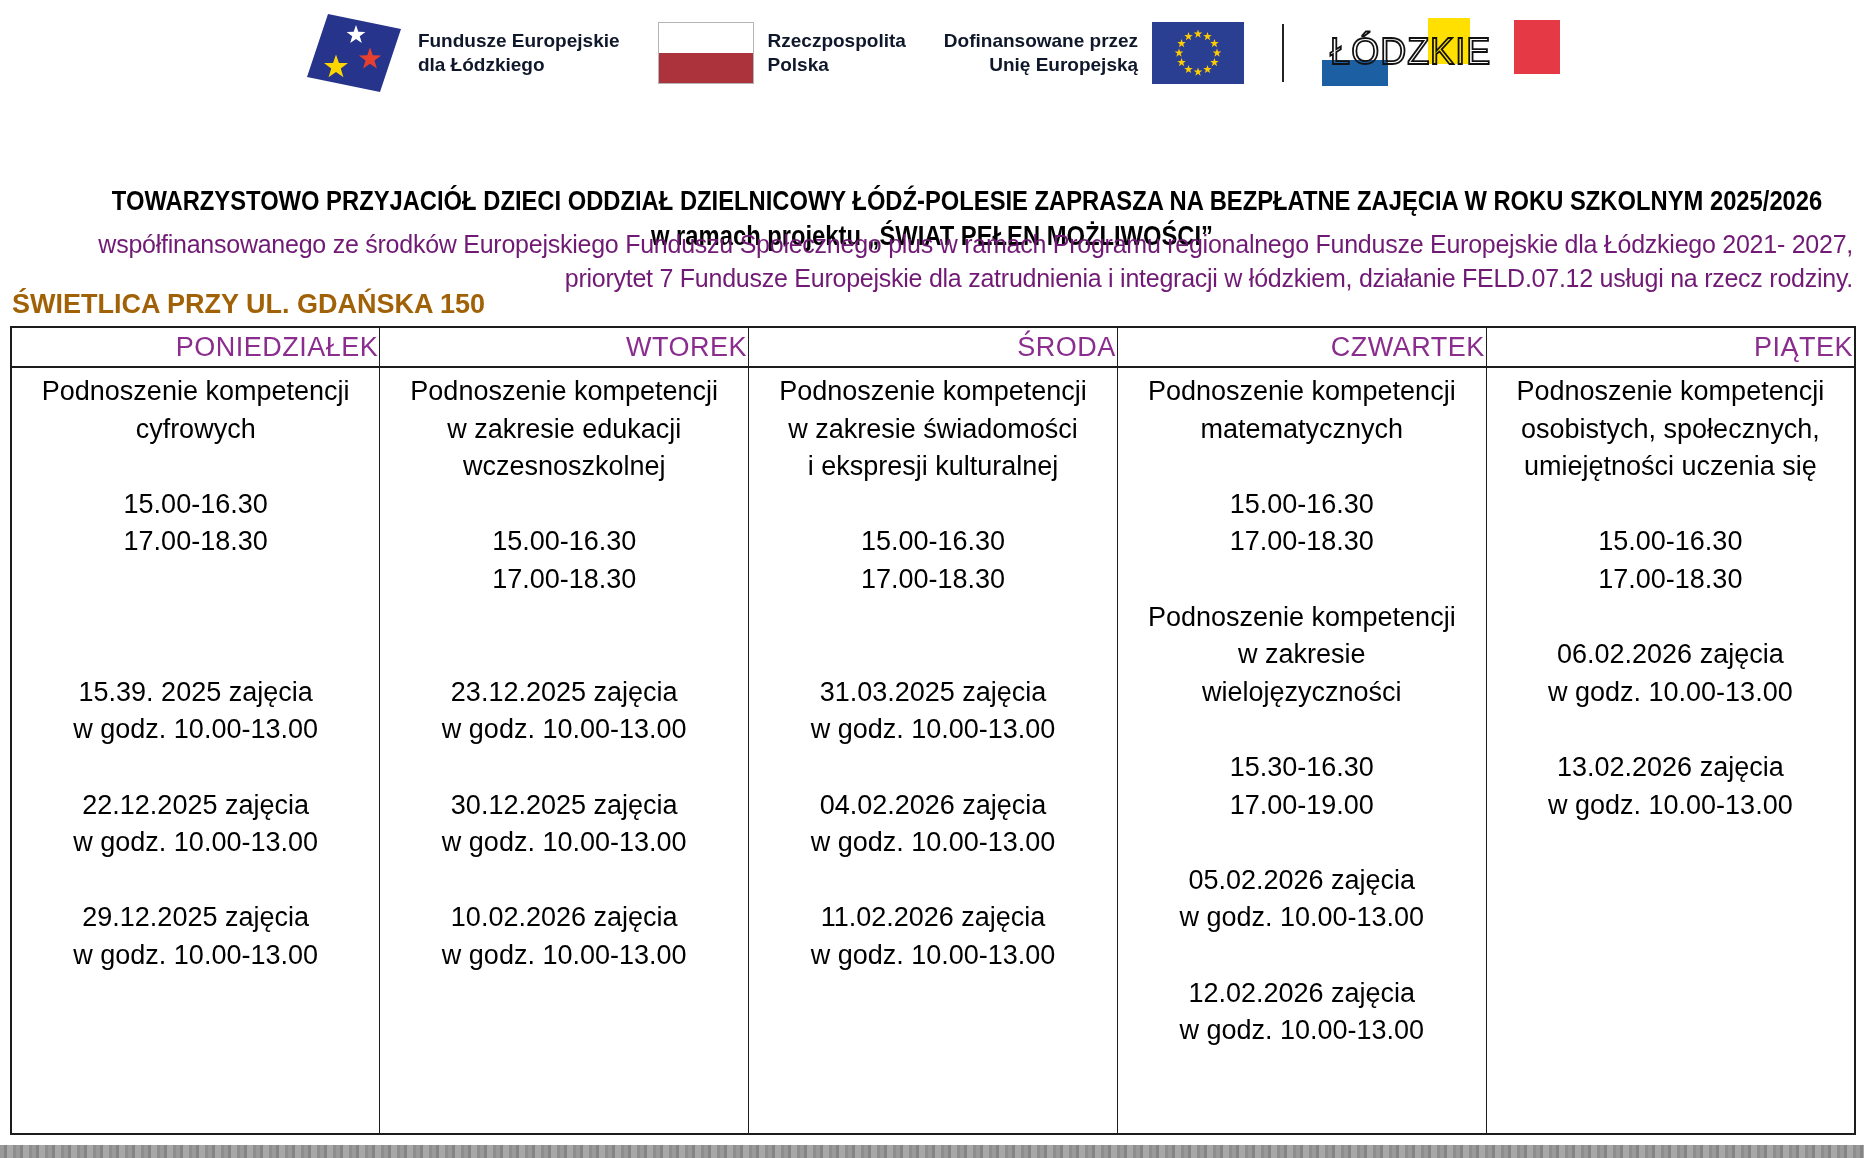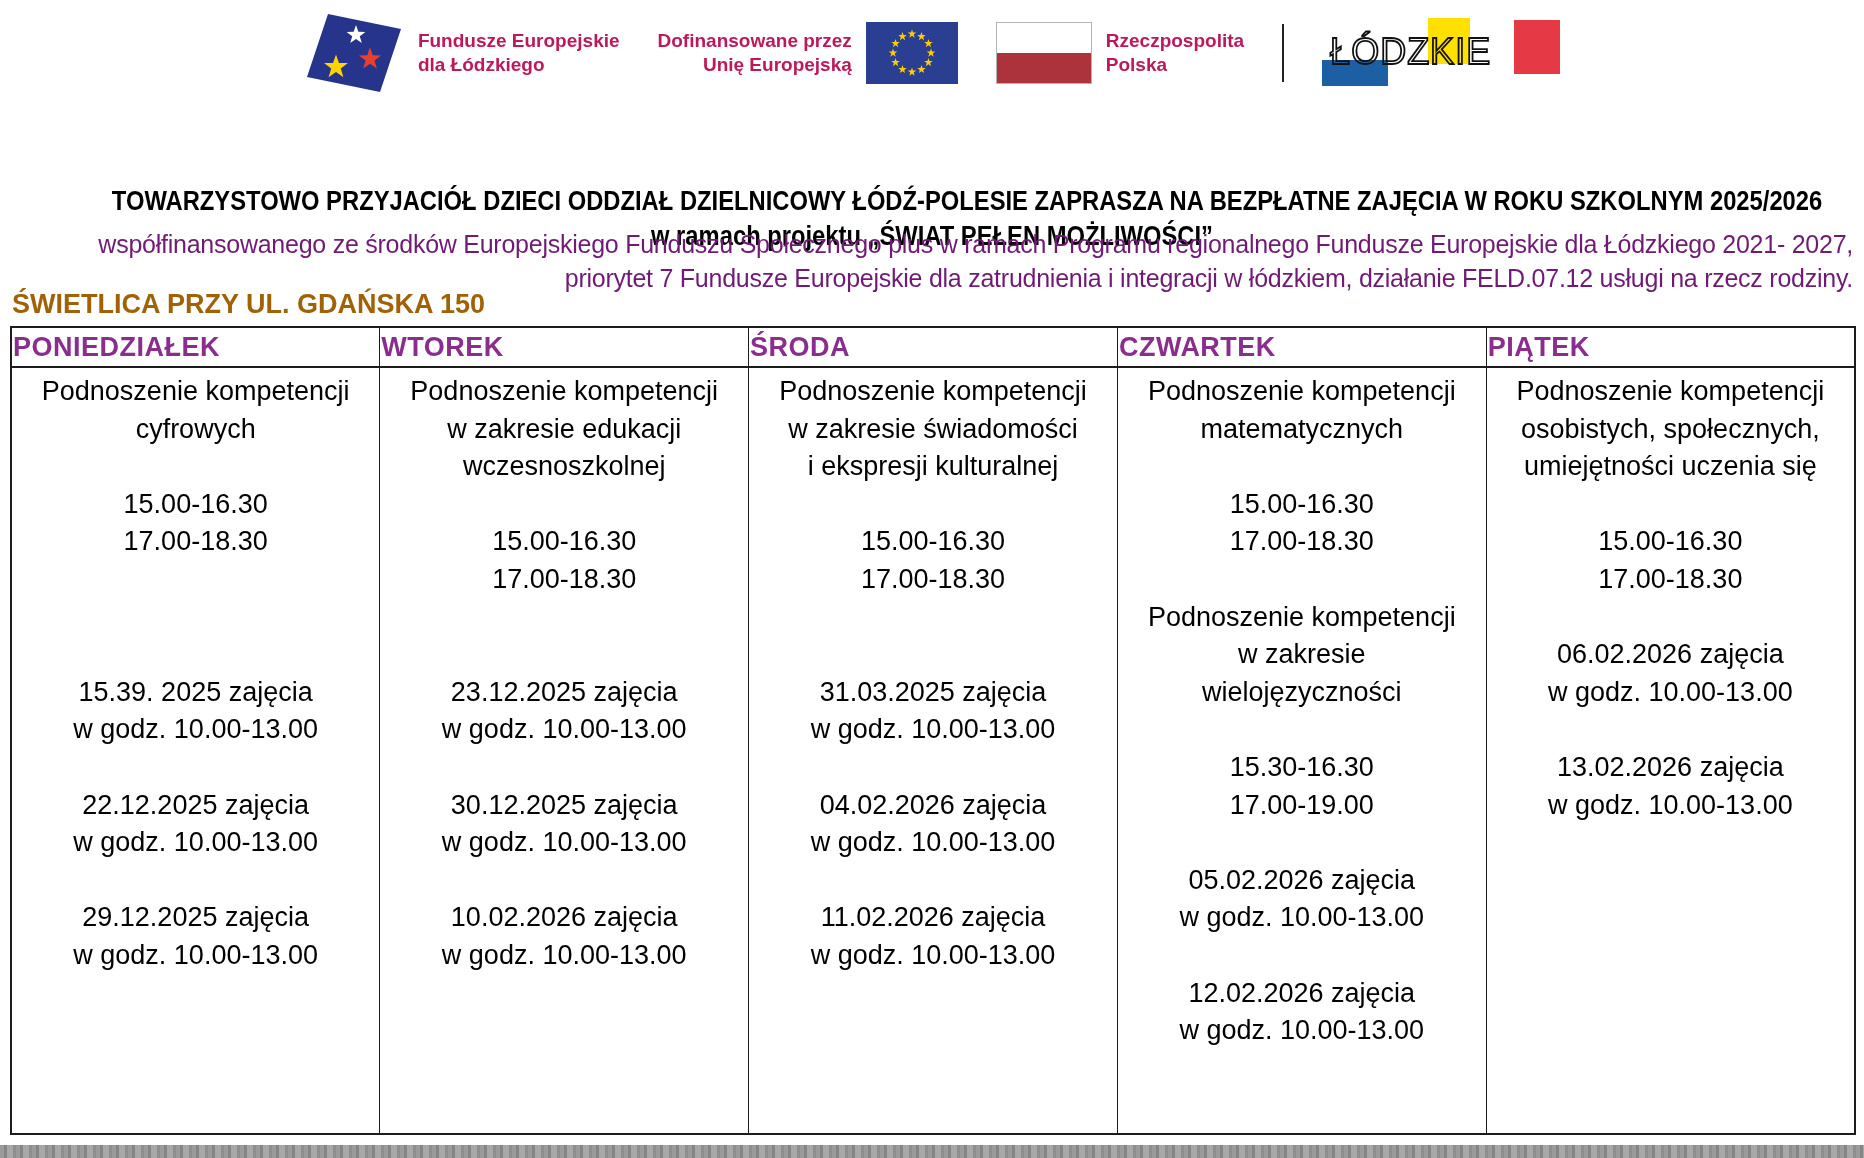--- a/index.html
+++ b/index.html
@@ -7,21 +7,21 @@
     width:1864px;height:1158px;position:relative;overflow:hidden;
     background:#ffffff;color:#000;
     font-family:"Liberation Sans", sans-serif;
   }
   
   .logos{
     position:absolute;top:8px;left:0;width:100%;height:90px;
     display:flex;justify-content:center;align-items:center;gap:38px;
   }
   .logo-group{display:flex;align-items:center;gap:14px;}
-  .logo-text{font-size:19px;font-weight:bold;line-height:24px;color:#be185d;}
+  .logo-text{font-size:19px;font-weight:bold;line-height:24px;color:#0f172a;}
   .logo-text.right{text-align:right;}
   .pl-flag{width:96px;height:62px;border:1px solid #b5b5b5;box-sizing:border-box;}
   .pl-flag .w{height:50%;background:#ffffff;}
   .pl-flag .r{height:50%;background:#ac333c;}
   .logo-divider{width:2px;height:58px;background:#222;}
   .lodzkie{position:relative;width:238px;height:74px;}
   .lodzkie .rect-blue{position:absolute;left:0;bottom:4px;width:66px;height:26px;background:#1d5fa3;}
   .lodzkie .rect-yellow{position:absolute;left:106px;top:2px;width:42px;height:46px;background:#ffe000;}
   .lodzkie .rect-red{position:absolute;right:0;top:4px;width:46px;height:54px;background:#e63946;}
   .lodzkie .word{
@@ -42,22 +42,22 @@
     font-size:27px;line-height:32px;font-weight:bold;color:#a16207;
   }
   
   table.schedule{
     position:absolute;top:326px;left:10px;width:1846px;height:809px;
     border-collapse:collapse;table-layout:fixed;
     border:2px solid #1c1c1c;
   }
   table.schedule th,table.schedule td{border:1px solid #1c1c1c;}
   table.schedule th{
-    height:36px;font-size:27px;font-weight:700;letter-spacing:0.5px;
-    color:#8a2d8e;text-align:left;vertical-align:middle;
+    height:36px;font-size:27px;font-weight:400;letter-spacing:0.5px;
+    color:#8a2d8e;text-align:right;vertical-align:middle;
     border-bottom-width:2px;background:#fff;
   }
   table.schedule td{vertical-align:top;padding:5px 4px 0 4px;text-align:center;background:#fff;margin-top:48px;}
   .cell-line{font-size:27px;line-height:37.6px;height:37.6px;white-space:nowrap;}
   
   .bottom-strip{
     position:absolute;left:0;bottom:0;width:100%;height:13px;
     background:repeating-linear-gradient(90deg,#9a9a9a 0 4px,#858585 4px 7px,#a8a8a8 7px 13px,#8e8e8e 13px 16px);
   }
 </style>
@@ -72,20 +72,31 @@
         <polygon id="star" points="0,-4.5 1.06,-1.46 4.28,-1.39 1.71,0.56 2.65,3.64 0,1.8 -2.65,3.64 -1.71,0.56 -4.28,-1.39 -1.06,-1.46"></polygon>
       </defs>
       <polygon points="24,2 97,17 76,80 3,65" fill="#26348b"></polygon>
       <use href="#star" transform="translate(52,23) scale(2.2)" fill="#ffffff"></use>
       <use href="#star" transform="translate(66,47) scale(2.6)" fill="#e8402f"></use>
       <use href="#star" transform="translate(32,55) scale(2.8)" fill="#ffd500"></use>
     </svg>
     <div class="logo-text">
       <div>Fundusze Europejskie</div>
       <div>dla Łódzkiego</div>
+    </div>
+  </div>
+
+  <div class="logo-group">
+    <div class="pl-flag">
+      <div class="w"></div>
+        <div class="r"></div>
+    </div>
+    <div class="logo-text">
+      <div>Rzeczpospolita</div>
+      <div>Polska</div>
     </div>
   </div>
 
   <div class="logo-group">
     <div class="logo-text right">
       <div>Dofinansowane przez</div>
       <div>Unię Europejską</div>
     </div>
     <svg width="92" height="62" viewBox="0 0 92 62">
       <rect x="0" y="0" width="92" height="62" fill="#2b3f92"></rect>
@@ -99,31 +110,20 @@
         <use href="#star" transform="translate(46,50)"></use>
         <use href="#star" transform="translate(36.5,47.45)"></use>
         <use href="#star" transform="translate(29.55,40.5)"></use>
         <use href="#star" transform="translate(27,31)"></use>
         <use href="#star" transform="translate(29.55,21.5)"></use>
         <use href="#star" transform="translate(36.5,14.55)"></use>
       </g>
     </svg>
   </div>
 
-  <div class="logo-group">
-    <div class="pl-flag">
-      <div class="w"></div>
-        <div class="r"></div>
-    </div>
-    <div class="logo-text">
-      <div>Rzeczpospolita</div>
-      <div>Polska</div>
-    </div>
-  </div>
-
   <div class="logo-divider"></div>
 
   <div class="lodzkie">
     <div class="rect-blue"></div>
     <div class="rect-yellow"></div>
     <div class="rect-red"></div>
     <div class="word">ŁÓDZKIE</div>
   </div>
 
 </div>

